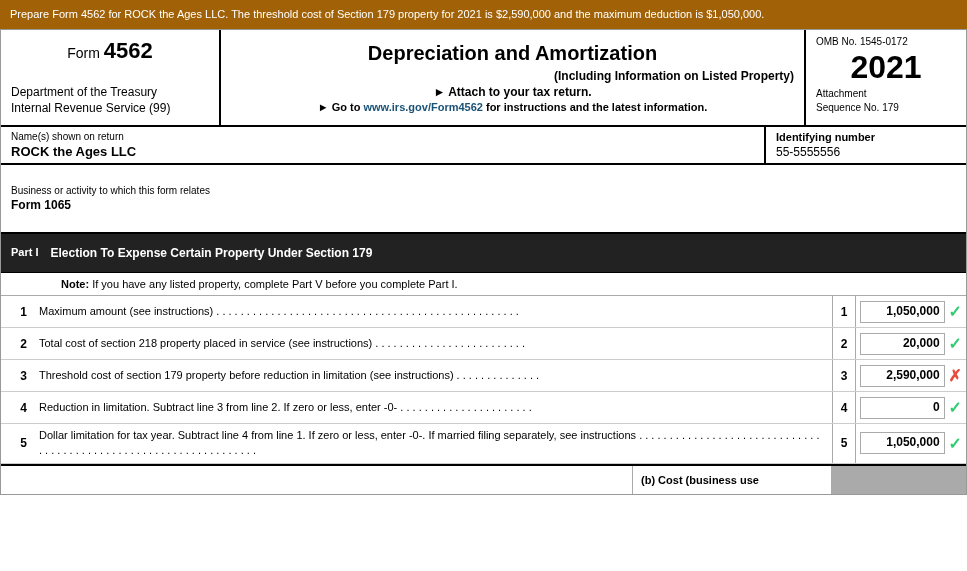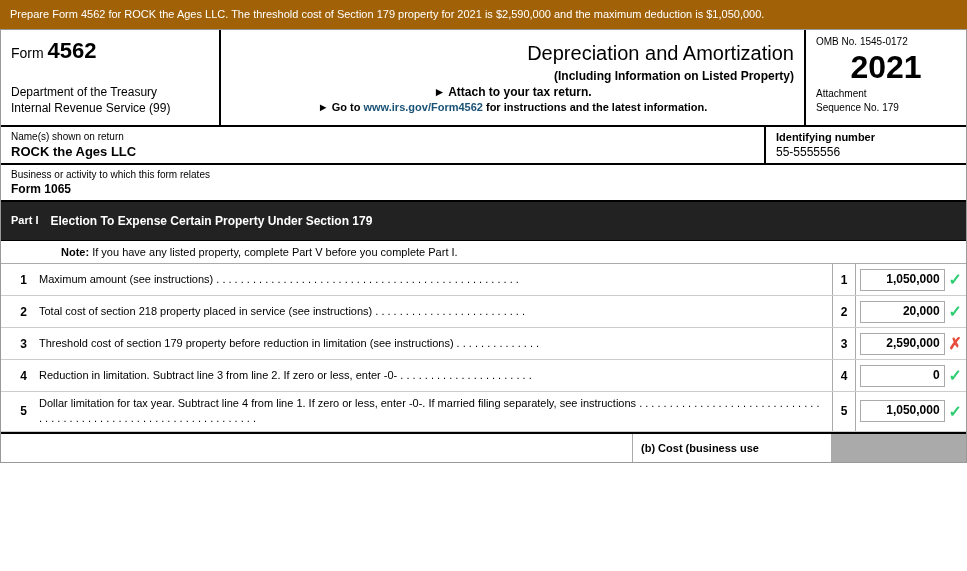--- a/index.html
+++ b/index.html
@@ -30,43 +30,43 @@
       padding: 8px 10px;
       border-right: 2px solid #000;
       display: flex;
       flex-direction: column;
       justify-content: center;
     }
     .form-number {
       font-size: 22px;
       font-weight: bold;
       margin-bottom: 20px;
+      text-align: center;
     }
     .form-number span {
       font-size: 16px;
       font-weight: normal;
     }
     .dept-text {
       font-size: 12px;
       line-height: 1.4;
     }
     .header-center {
       flex: 1;
       padding: 8px 10px;
       text-align: center;
       border-right: 2px solid #000;
       display: flex;
       flex-direction: column;
       justify-content: center;
     }
     .header-center h1 {
       font-size: 20px;
-      font-weight: normal;
+      font-weight: bold;
       margin-bottom: 4px;
-      text-align: right;
     }
     .header-center .subtitle {
       font-size: 12px;
       font-weight: bold;
       margin-bottom: 2px;
       text-align: right;
     }
     .header-center .attach {
       font-size: 12px;
       font-weight: bold;
@@ -124,21 +124,21 @@
     }
     .id-label {
       font-size: 11px;
       font-weight: bold;
       margin-bottom: 2px;
     }
     .id-value {
       font-size: 12px;
     }
     .business-row {
-      padding: 4px 10px;
+      padding: 20px 10px;
       border-bottom: 2px solid #000;
     }
     .business-label {
       font-size: 10px;
       margin-bottom: 2px;
     }
     .business-value {
       font-size: 12px;
       font-weight: bold;
     }

